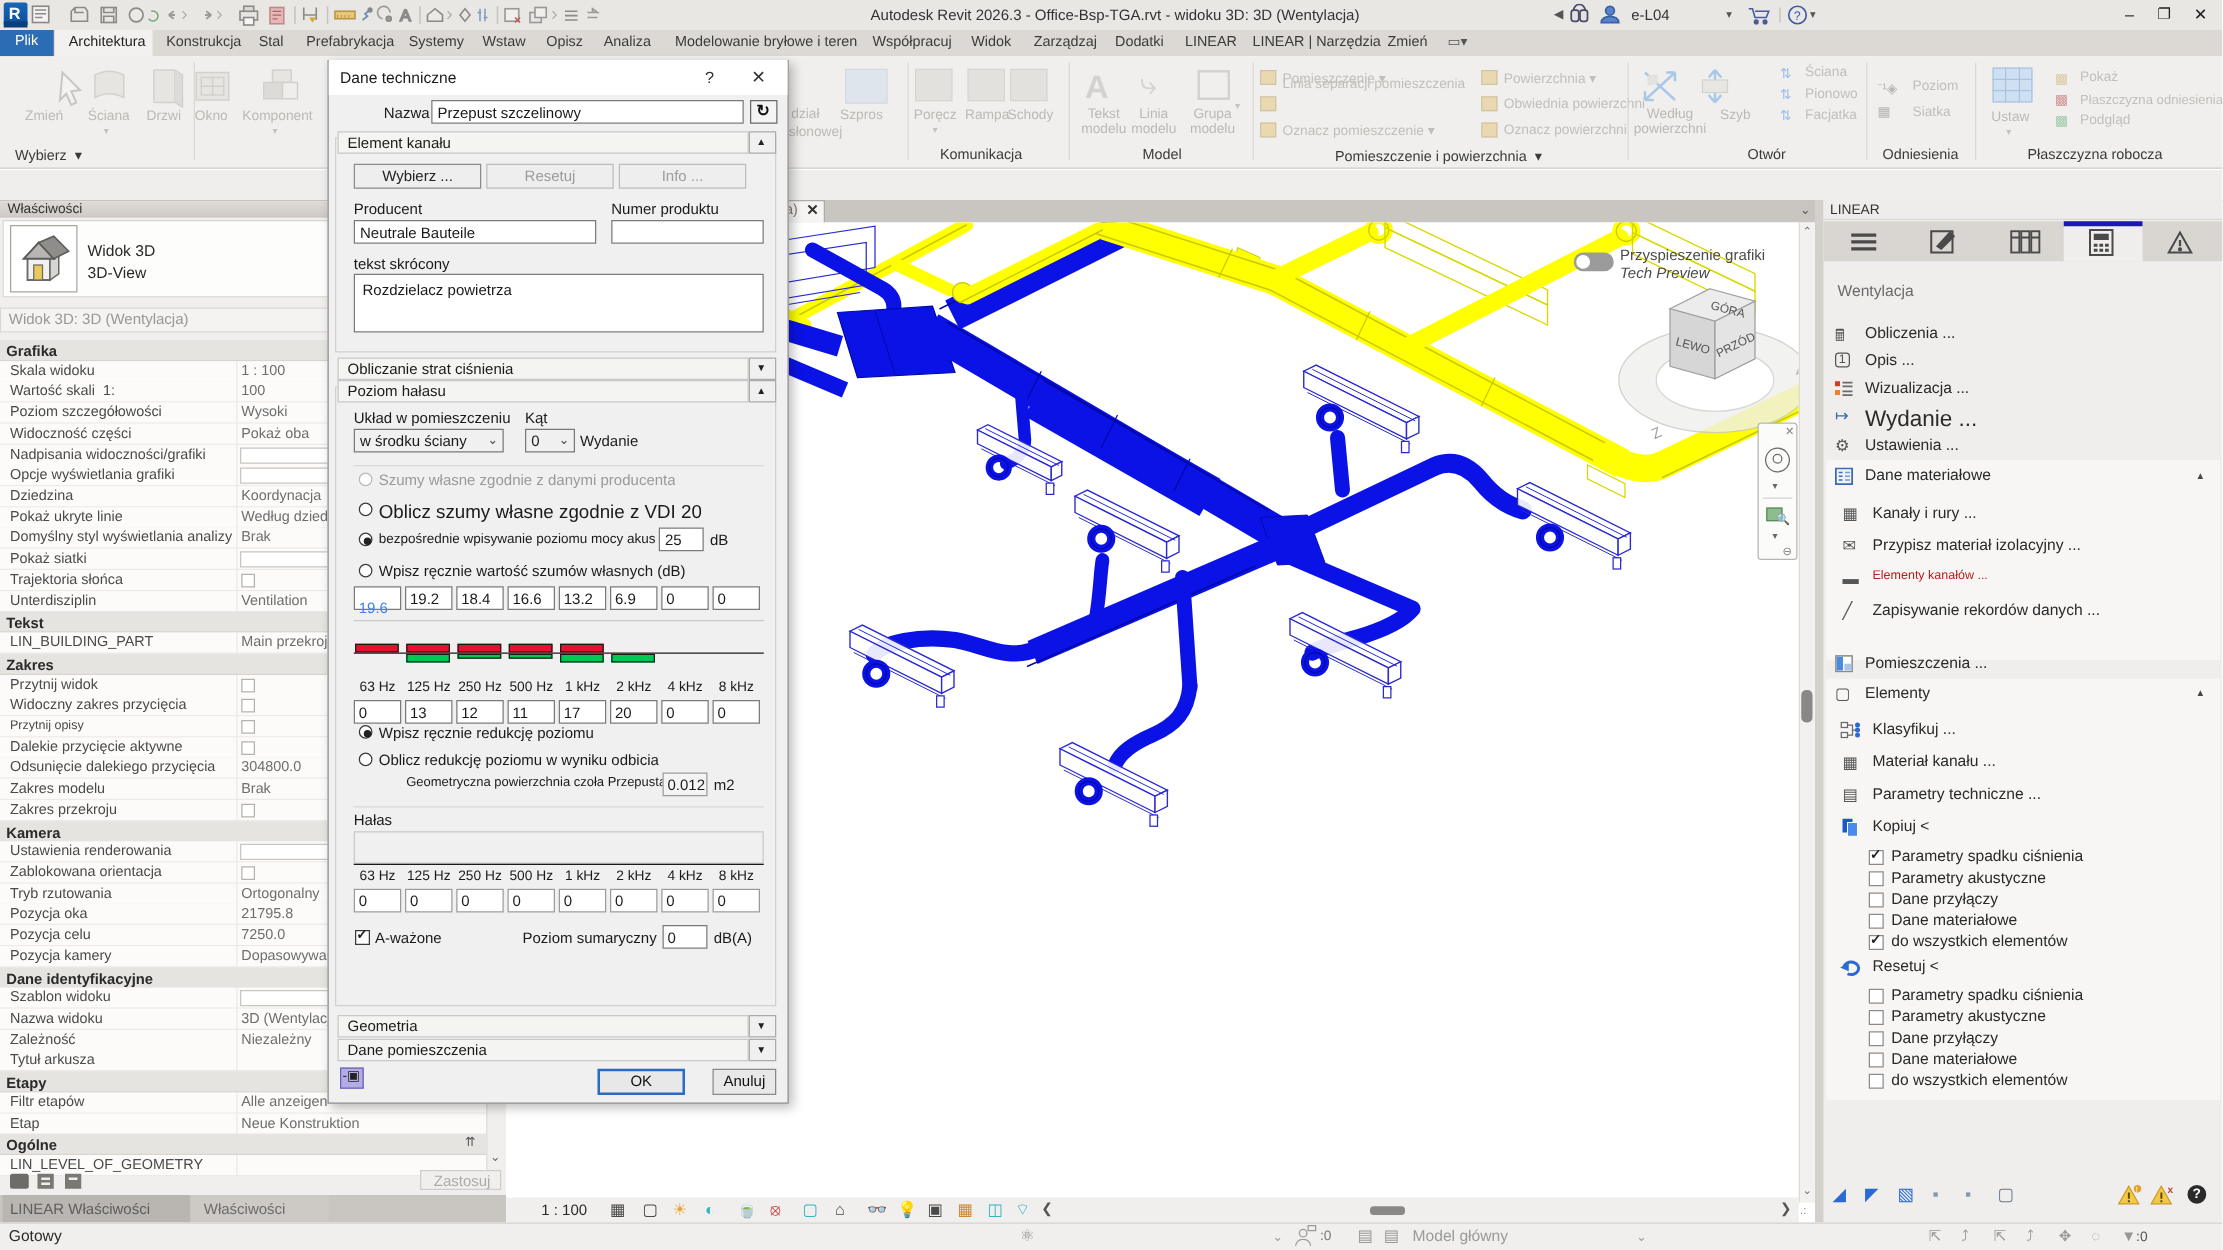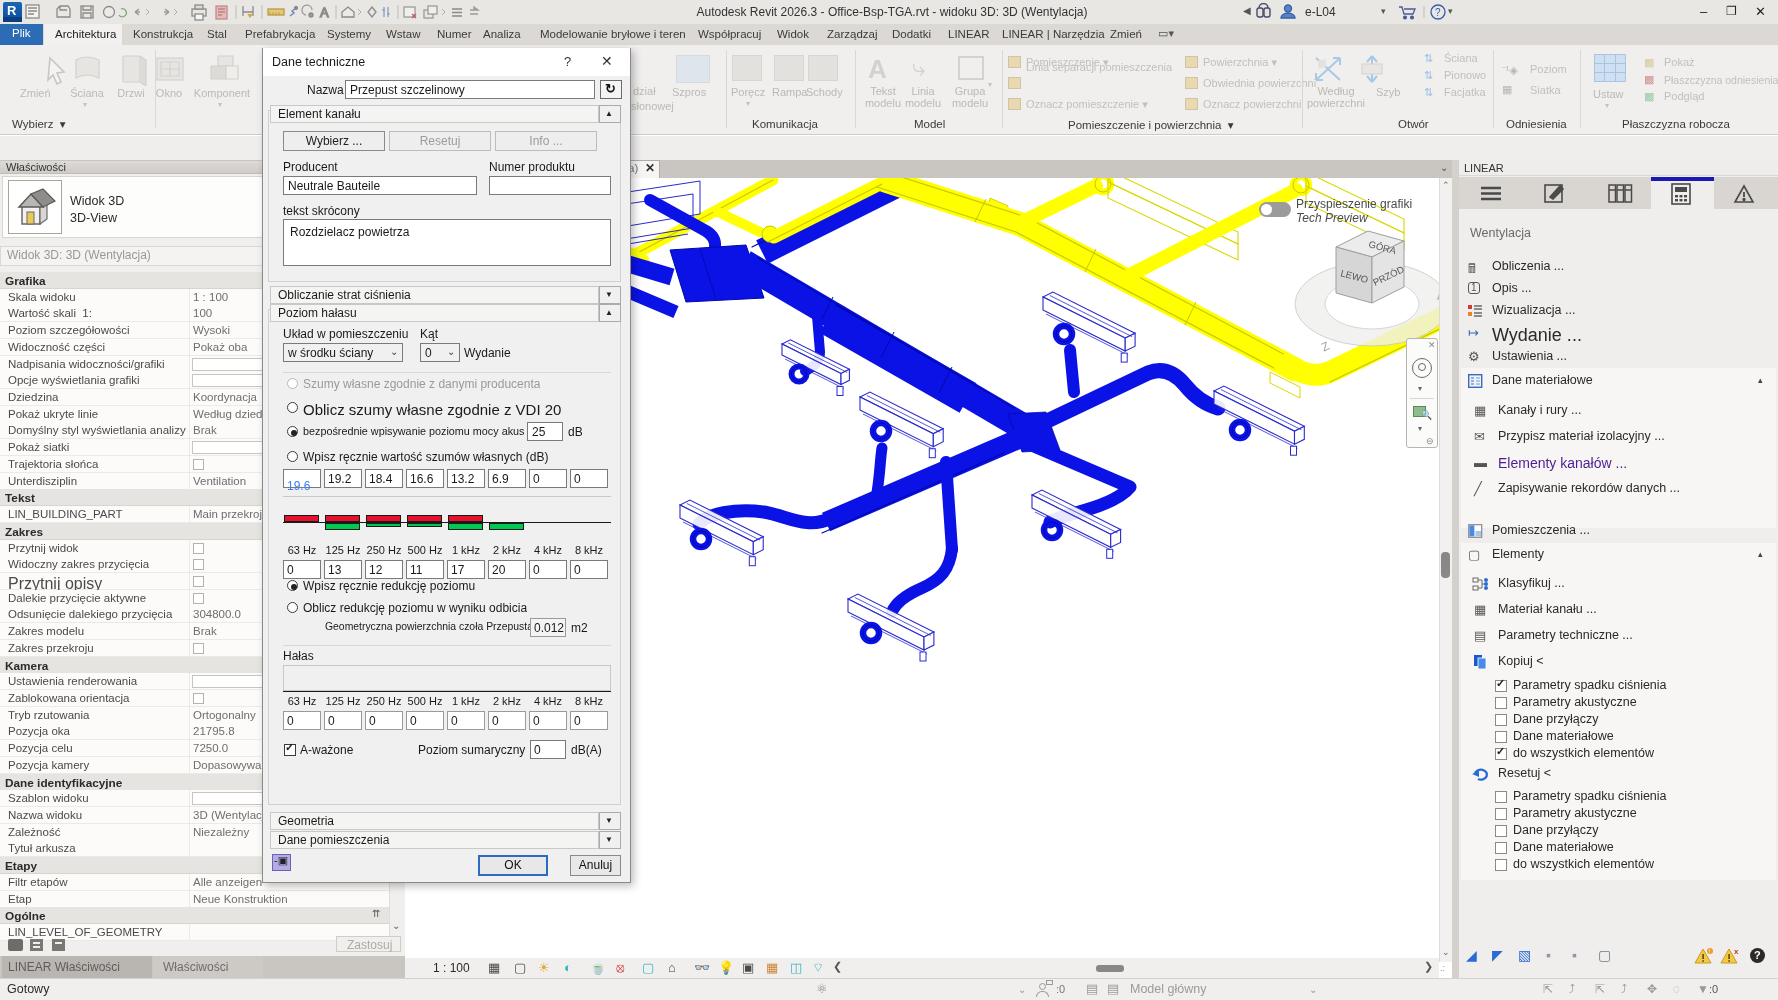--- a/index.html
+++ b/index.html
@@ -82,21 +82,21 @@
 <div class="abs" style="left:0;top:24px;width:1778px;height:21px;background:#dcd9d5"></div>
 <div class="abs" style="left:0;top:24px;width:43px;height:21px;background:#2b6cb5"></div>
 <div class="tx" style="left:12px;top:27px;font-size:11.5px;color:#fff">Plik</div>
 <div class="abs" style="left:44px;top:24px;width:78px;height:21px;background:#f2f1ef"></div>
 <div class="tx" style="left:55px;top:28px;font-size:11.5px;color:#222">Architektura</div>
 <div class="tx" style="left:133px;top:28px;font-size:11.5px;color:#3b3b3b">Konstrukcja</div>
 <div class="tx" style="left:207px;top:28px;font-size:11.5px;color:#3b3b3b">Stal</div>
 <div class="tx" style="left:245px;top:28px;font-size:11.5px;color:#3b3b3b">Prefabrykacja</div>
 <div class="tx" style="left:327px;top:28px;font-size:11.5px;color:#3b3b3b">Systemy</div>
 <div class="tx" style="left:386px;top:28px;font-size:11.5px;color:#3b3b3b">Wstaw</div>
-<div class="tx" style="left:437px;top:28px;font-size:11.5px;color:#3b3b3b">Numer</div>
+<div class="tx" style="left:437px;top:28px;font-size:11.5px;color:#3b3b3b">Opisz</div>
 <div class="tx" style="left:483px;top:28px;font-size:11.5px;color:#3b3b3b">Analiza</div>
 <div class="tx" style="left:540px;top:28px;font-size:11.5px;color:#3b3b3b">Modelowanie bryłowe i teren</div>
 <div class="tx" style="left:698px;top:28px;font-size:11.5px;color:#3b3b3b">Współpracuj</div>
 <div class="tx" style="left:777px;top:28px;font-size:11.5px;color:#3b3b3b">Widok</div>
 <div class="tx" style="left:827px;top:28px;font-size:11.5px;color:#3b3b3b">Zarządzaj</div>
 <div class="tx" style="left:892px;top:28px;font-size:11.5px;color:#3b3b3b">Dodatki</div>
 <div class="tx" style="left:948px;top:28px;font-size:11.5px;color:#3b3b3b">LINEAR</div>
 <div class="tx" style="left:1002px;top:28px;font-size:11.5px;color:#3b3b3b">LINEAR | Narzędzia</div>
 <div class="tx" style="left:1110px;top:28px;font-size:11.5px;color:#3b3b3b">Zmień</div>
 <div class="tx" style="left:1158px;top:27px;font-size:11px;color:#555">▭▾</div>
@@ -279,21 +279,21 @@
 <div class="abs" style="left:0;top:540px;width:389px;height:17px;background:#fcfbfa;border-bottom:1px solid #eceae7"></div>
 <div class="abs" style="left:189px;top:540px;width:1px;height:17px;background:#eceae7"></div>
 <div class="tx" style="left:8px;top:542px;font-size:11.5px;color:#4a4a4a">Przytnij widok</div>
 <div class="abs" style="left:193px;top:543px;width:11px;height:11px;background:#fff;border:1px solid #b5b2ae"></div>
 <div class="abs" style="left:0;top:556px;width:389px;height:17px;background:#fcfbfa;border-bottom:1px solid #eceae7"></div>
 <div class="abs" style="left:189px;top:556px;width:1px;height:17px;background:#eceae7"></div>
 <div class="tx" style="left:8px;top:558px;font-size:11.5px;color:#4a4a4a">Widoczny zakres przycięcia</div>
 <div class="abs" style="left:193px;top:559px;width:11px;height:11px;background:#fff;border:1px solid #b5b2ae"></div>
 <div class="abs" style="left:0;top:573px;width:389px;height:17px;background:#fcfbfa;border-bottom:1px solid #eceae7"></div>
 <div class="abs" style="left:189px;top:573px;width:1px;height:17px;background:#eceae7"></div>
-<div class="tx" style="left:8px;top:575px;font-size:16px;color:#4a4a4a">Przytnij opisy</div>
+<div class="tx" style="left:8px;top:575px;font-size:10px;color:#4a4a4a">Przytnij opisy</div>
 <div class="abs" style="left:193px;top:576px;width:11px;height:11px;background:#fff;border:1px solid #b5b2ae"></div>
 <div class="abs" style="left:0;top:590px;width:389px;height:17px;background:#fcfbfa;border-bottom:1px solid #eceae7"></div>
 <div class="abs" style="left:189px;top:590px;width:1px;height:17px;background:#eceae7"></div>
 <div class="tx" style="left:8px;top:592px;font-size:11.5px;color:#4a4a4a">Dalekie przycięcie aktywne</div>
 <div class="abs" style="left:193px;top:593px;width:11px;height:11px;background:#fff;border:1px solid #b5b2ae"></div>
 <div class="abs" style="left:0;top:606px;width:389px;height:17px;background:#fcfbfa;border-bottom:1px solid #eceae7"></div>
 <div class="abs" style="left:189px;top:606px;width:1px;height:17px;background:#eceae7"></div>
 <div class="tx" style="left:8px;top:608px;font-size:11.5px;color:#4a4a4a">Odsunięcie dalekiego przycięcia</div>
 <div class="tx" style="left:193px;top:608px;font-size:11.5px;color:#6e6e6e">304800.0</div>
 <div class="abs" style="left:0;top:623px;width:389px;height:17px;background:#fcfbfa;border-bottom:1px solid #eceae7"></div>
@@ -614,21 +614,21 @@
               <rect x="0.7" y="0.7" width="13" height="12.6" fill="#eef3fa" stroke="#3a6ab8" stroke-width="1.4"></rect>
               <path d="M3,4 h3 M3,7 h3 M3,10 h3" stroke="#3a6ab8" stroke-width="1.2"></path>
               <path d="M8,4 h4 M8,7 h4 M8,10 h4" stroke="#7a9ac8" stroke-width="1.2"></path>
             </svg>
 <div class="tx" style="left:1492px;top:373px;font-size:12.5px;color:#2a2a2a">Dane materiałowe</div>
 <div class="tx" style="left:1474px;top:403px;font-size:13px;color:#555">▦</div>
 <div class="tx" style="left:1498px;top:403px;font-size:12.5px;color:#2a2a2a">Kanały i rury ...</div>
 <div class="tx" style="left:1474px;top:429px;font-size:13px;color:#555">✉</div>
 <div class="tx" style="left:1498px;top:429px;font-size:12.5px;color:#2a2a2a">Przypisz materiał izolacyjny ...</div>
 <div class="tx" style="left:1474px;top:455px;font-size:13px;color:#555">▬</div>
-<div class="tx" style="left:1498px;top:455px;font-size:14px;color:#4c1d95">Elementy kanałów ...</div>
+<div class="tx" style="left:1498px;top:455px;font-size:10px;color:#b91c1c">Elementy kanałów ...</div>
 <div class="tx" style="left:1474px;top:481px;font-size:13px;color:#555">╱</div>
 <div class="tx" style="left:1498px;top:481px;font-size:12.5px;color:#2a2a2a">Zapisywanie rekordów danych ...</div>
 <svg class="abs" style="left:1468px;top:524px" width="15" height="14" viewBox="0 0 15 14">
               <rect x="0.7" y="0.7" width="13" height="12.6" fill="#fff" stroke="#8a8a8a" stroke-width="1.2"></rect>
               <rect x="1.4" y="1.4" width="5" height="11" fill="#4a8ae0"></rect>
     <rect x="7.5" y="7" width="5.5" height="5.4" fill="#a8c4e8"></rect>
             </svg>
 <div class="tx" style="left:1492px;top:523px;font-size:12.5px;color:#2a2a2a">Pomieszczenia ...</div>
 <div class="tx" style="left:1468px;top:547px;font-size:13px;color:#555">▢</div>
 <div class="tx" style="left:1492px;top:547px;font-size:12.5px;color:#2a2a2a">Elementy</div>

